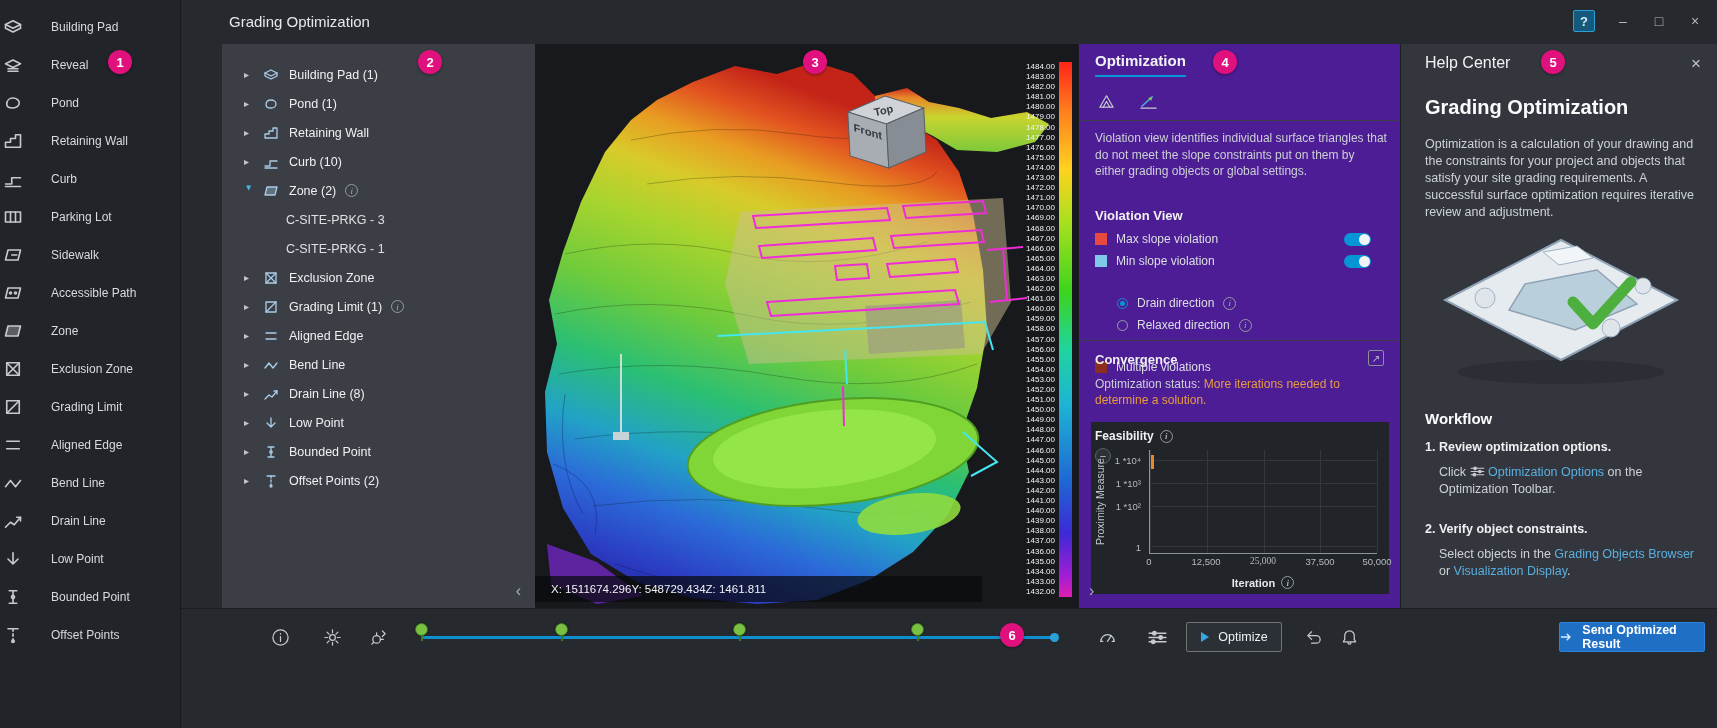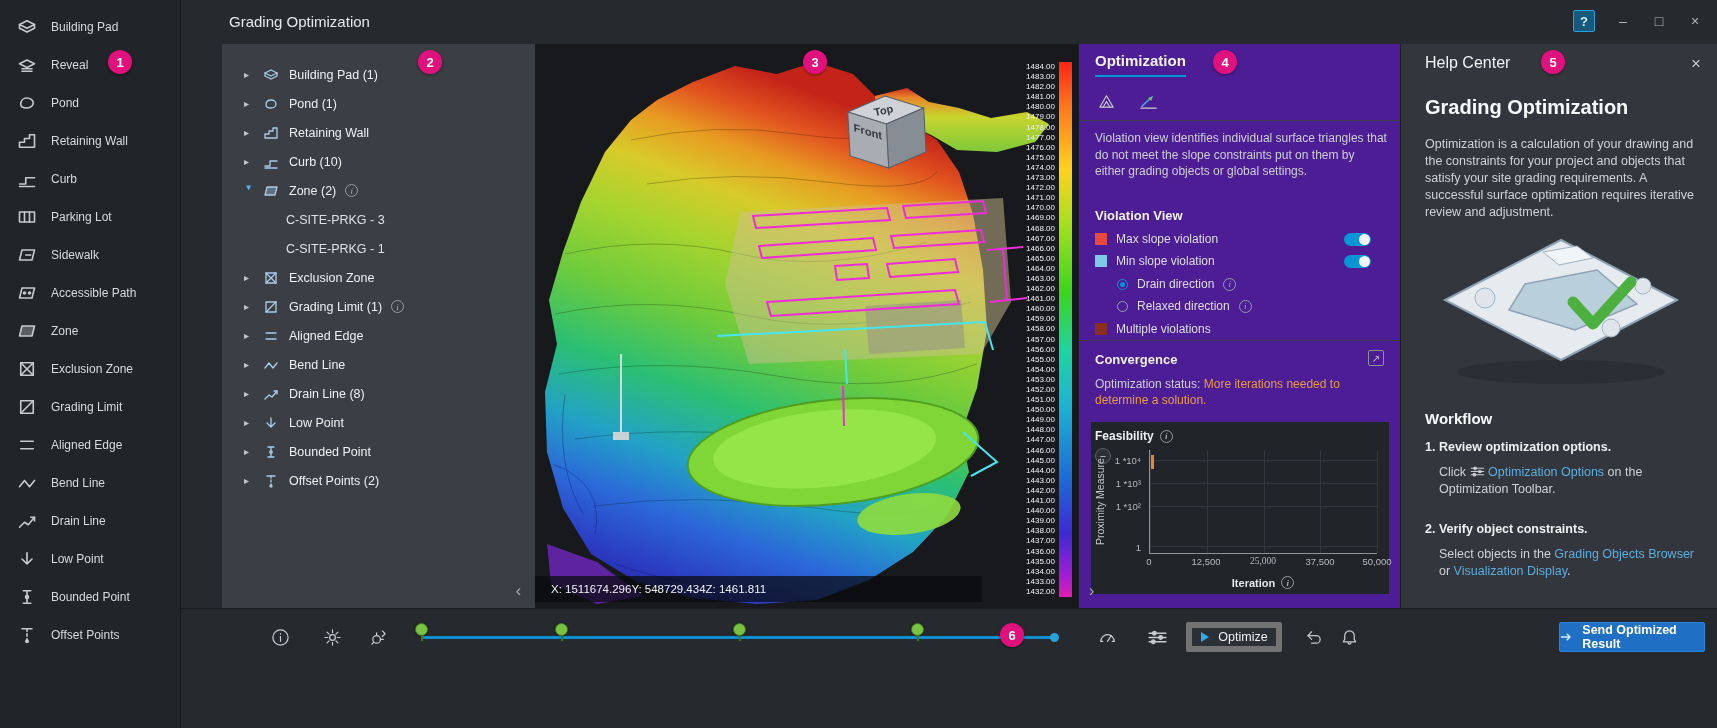--- a/index.html
+++ b/index.html
@@ -1,21 +1,21 @@
 <!DOCTYPE html>
 <html><head>
 <meta charset="utf-8">
 <style>
 *{margin:0;padding:0;box-sizing:border-box}
 html,body{width:1717px;height:728px;overflow:hidden;background:#26292e;font-family:"Liberation Sans",sans-serif;color:#dcdee0;position:relative}
 svg.ic{stroke:currentColor;fill:none;stroke-width:1.3;stroke-linecap:round;stroke-linejoin:round}
 
 
 #palette{position:absolute;left:0;top:0;width:181px;height:728px;background:#212428;padding-top:8px;border-right:1px solid #17191c}
-.pal-item{display:flex;align-items:center;gap:11px;height:38px;padding-left:14px;cursor:pointer}
+.pal-item{display:flex;align-items:center;gap:25px;height:38px;cursor:pointer}
 .icon-wrap{width:26px;height:22px;display:flex;align-items:center;justify-content:center;color:#c6cacf}
 .icon-wrap svg{width:20px;height:20px}
 .pal-label{font-size:12px;color:#d8dade;white-space:nowrap}
 
 
 #titlebar{position:absolute;left:181px;top:0;width:1536px;height:44px;background:#26292e}
 #title{position:absolute;left:48px;top:13px;font-size:15px;color:#e6e8ea}
 #win-controls{position:absolute;right:14px;top:10px;display:flex;gap:20px;align-items:center}
 #help-btn{width:22px;height:22px;background:#155a7d;border:1px solid #2aa0d8;border-radius:2px;color:#d6edf9;font-size:13px;font-weight:bold;display:flex;align-items:center;justify-content:center;cursor:pointer}
 .win-ic{color:#b4b8bc;font-size:14px;width:16px;text-align:center;cursor:pointer}
@@ -49,21 +49,21 @@
 
 #optpanel{position:absolute;left:1078px;top:44px;width:322px;height:564px;background:#4c1d95;border-left:1px solid #1c1f23}
 #opt-tab{position:absolute;left:16px;top:8px;font-size:15px;font-weight:bold;color:#f1f2f4;padding-bottom:6px;border-bottom:2px solid #0696d7;cursor:pointer}
 #opt-icons{position:absolute;left:14px;top:46px;display:flex;gap:16px;color:#c9ccd0}
 #opt-icons svg{width:19px;height:19px}
 #opt-divider{position:absolute;left:0;right:0;top:76px;border-top:1px solid #3a3e44}
 #opt-desc{position:absolute;left:16px;top:86px;width:292px;font-size:12px;line-height:16.6px;color:#ccd0d4}
 #vv-title{position:absolute;left:16px;top:164px;font-size:13px;font-weight:bold;color:#f0f1f3}
 #vv-rows{position:absolute;left:16px;top:184px;width:292px}
 .vio-row{display:flex;align-items:center;gap:9px;height:22px;position:relative}
-.vio-row.gap{margin-top:1px}
+.vio-row.gap{margin-top:20px}
 .swatch{width:12px;height:12px;min-width:12px}
 .vio-label{font-size:12px;color:#dcdfe2}
 .toggle{position:absolute;right:16px;width:27px;height:13px;border-radius:7px;background:#0696d7;cursor:pointer}
 .toggle .knob{position:absolute;right:1px;top:1px;width:11px;height:11px;border-radius:50%;background:#f2f5f7}
 .vio-row.indent{padding-left:22px}
 .radio{width:11px;height:11px;min-width:11px;border-radius:50%;border:1px solid #9aa0a6;display:inline-flex;align-items:center;justify-content:center;cursor:pointer}
 .radio.checked{border-color:#0696d7}
 .radio.checked::after{content:'';width:5px;height:5px;border-radius:50%;background:#0696d7}
 #conv-divider{position:absolute;left:0;right:0;top:296px;border-top:1px solid #3a3e44}
 #conv-title{position:absolute;left:16px;top:308px;font-size:13px;font-weight:bold;color:#f0f1f3}
@@ -103,21 +103,21 @@
 
 #toolbar{position:absolute;left:181px;top:608px;width:1536px;height:120px;background:#26292e;border-top:1px solid #1b1e22}
 .tb-ic{position:absolute;top:17px;width:22px;height:22px;color:#c7cbd0;display:flex;align-items:center;justify-content:center;cursor:pointer}
 .tb-ic svg{width:19px;height:19px}
 #slider{position:absolute;left:240px;top:17px;width:636px;height:22px}
 #slider-track{position:absolute;left:0;right:0;top:10px;height:3px;background:#0f8fd0;border-radius:2px}
 .flag{position:absolute;top:-3px;width:13px;height:13px;border-radius:50%;background:#7ac143;border:1px solid #3c7a1e;box-shadow:0 0 2px rgba(0,0,0,.6)}
 .flag::after{content:'';position:absolute;left:5px;top:12px;width:2px;height:5px;background:#3c7a1e}
 #slider-end{position:absolute;right:-2px;top:7px;width:9px;height:9px;border-radius:50%;background:#2aa0d8}
 .tb-btn{position:absolute;top:13px;height:30px;display:flex;align-items:center;justify-content:center;gap:8px;font-size:12.5px;border-radius:2px;cursor:pointer}
-#optimize-btn{left:1005px;width:96px;background:#2b3036;border:6px solid #737373;color:#eef0f2}
+#optimize-btn{left:1005px;width:96px;background:#2b3036;border:1px solid #737373;color:#eef0f2}
 #send-btn{left:1378px;width:146px;background:#1f6fc4;border:1px solid #2a84de;color:#fff;font-weight:bold}
 
 
 .badge{position:absolute;width:24px;height:24px;border-radius:50%;background:#e0117d;color:#fff;font-size:13px;font-weight:bold;display:flex;align-items:center;justify-content:center;box-shadow:0 1px 3px rgba(0,0,0,.4);z-index:50}
 </style>
 </head>
 <body>
 
 <div id="palette">
   <div id="palette-list">

